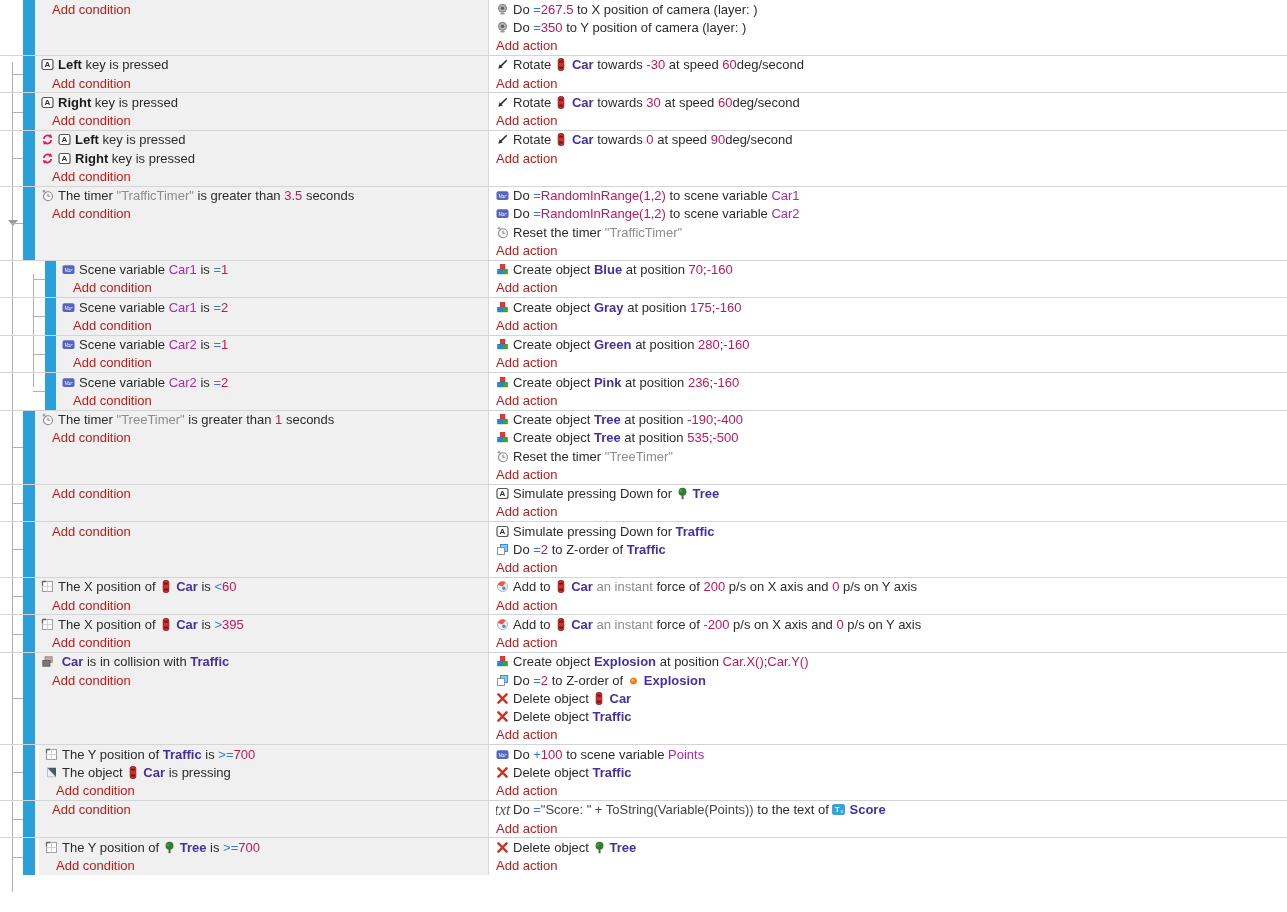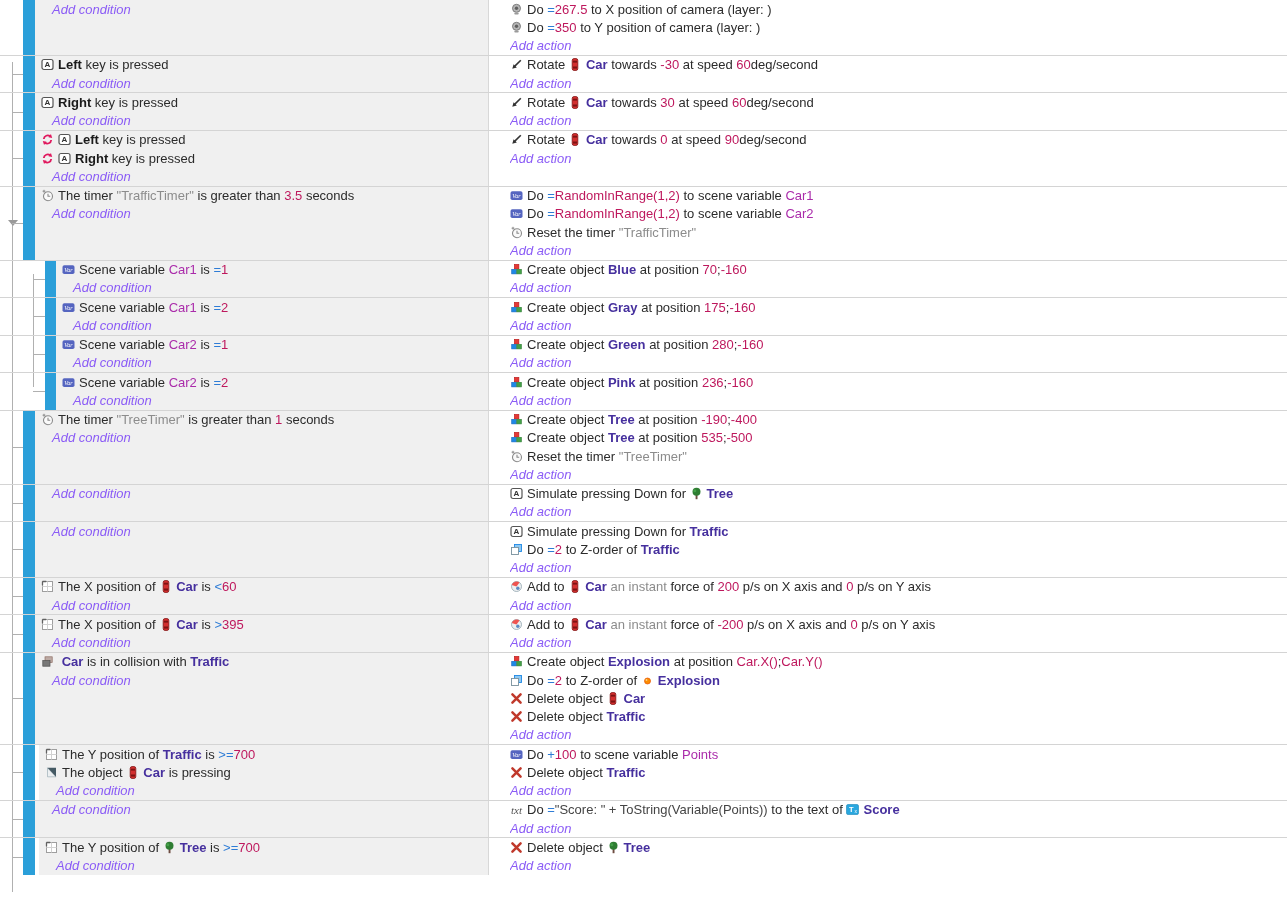--- a/index.html
+++ b/index.html
@@ -13,37 +13,37 @@
     color: #2b2b2b;
     background: #fff;
   }
   #events-root { position: relative; width: 100%; }
   .ev { position: relative; display: flex; width: 100%; align-items: stretch; }
   .ev.bt { border-top: 1px solid #d4d4d4; }
   .bar { flex: 0 0 auto; background: #2b9fd9; }
   .ev-body { flex: 1; display: flex; flex-direction: column; min-width: 0; }
   .ev-main { display: flex; flex: 1; min-width: 0; }
   .cond { flex: 0 0 auto; background: #f0f0f0; border-right: 1px solid #d8d8d8; }
-  .act  { flex: 1; background: #fff; padding-left: 21px; min-width: 0; }
+  .act  { flex: 1; background: #fff; padding-left: 7px; min-width: 0; }
   .line { height: 18.25px; display: flex; align-items: center; white-space: pre; overflow: hidden; }
   .cond .line { padding-left: 6px; }
   .cond .line.ph { padding-left: 17px; }
   .hdr { height: 18.25px; display: flex; align-items: center; white-space: pre; background:#fff; padding-left: 2px; color:#1a1a1a; }
   .s-t { color: #2b2b2b; }
   .s-b { color: #1a1a1a; font-weight: bold; }
   .s-g { color: #be185d; }
   .s-eq { color: #2e7cd6; }
   .s-o { color: #46309e; font-weight: bold; }
   .s-v { color: #aa2baa; }
   .s-q { color: #8c8c8c; }
   .s-d { color: #444; }
-  .s-ph { color: #8b5cf6; font-style: italic; }
+  .s-ph { color: #b91c1c; }
   .icon { display: inline-flex; width: 13px; height: 13px; margin-right: 4px; flex: 0 0 auto; align-items: center; justify-content: center; }
   .icon svg { display: block; }
-  .icon i.txt { font-family: "Liberation Serif", serif; font-style: italic; font-size: 11px; color: #555; }
+  .icon i.txt { font-family: "Liberation Serif", serif; font-style: italic; font-size: 16px; color: #555; }
   .stub { position: absolute; height: 1px; background: #b0b0b0; top: 50%; }
   .rail { position: absolute; width: 1px; background: #b0b0b0; }
   #rail-main { left: 12px; top: 62px; height: 830px; }
   #rail-sub  { left: 33px; top: 274px; height: 113px; }
   #fold-arrow {
     position: absolute; left: 8px; top: 220px;
     width: 0; height: 0;
     border-left: 5px solid transparent; border-right: 5px solid transparent;
     border-top: 6px solid #9a9a9a;
   }

